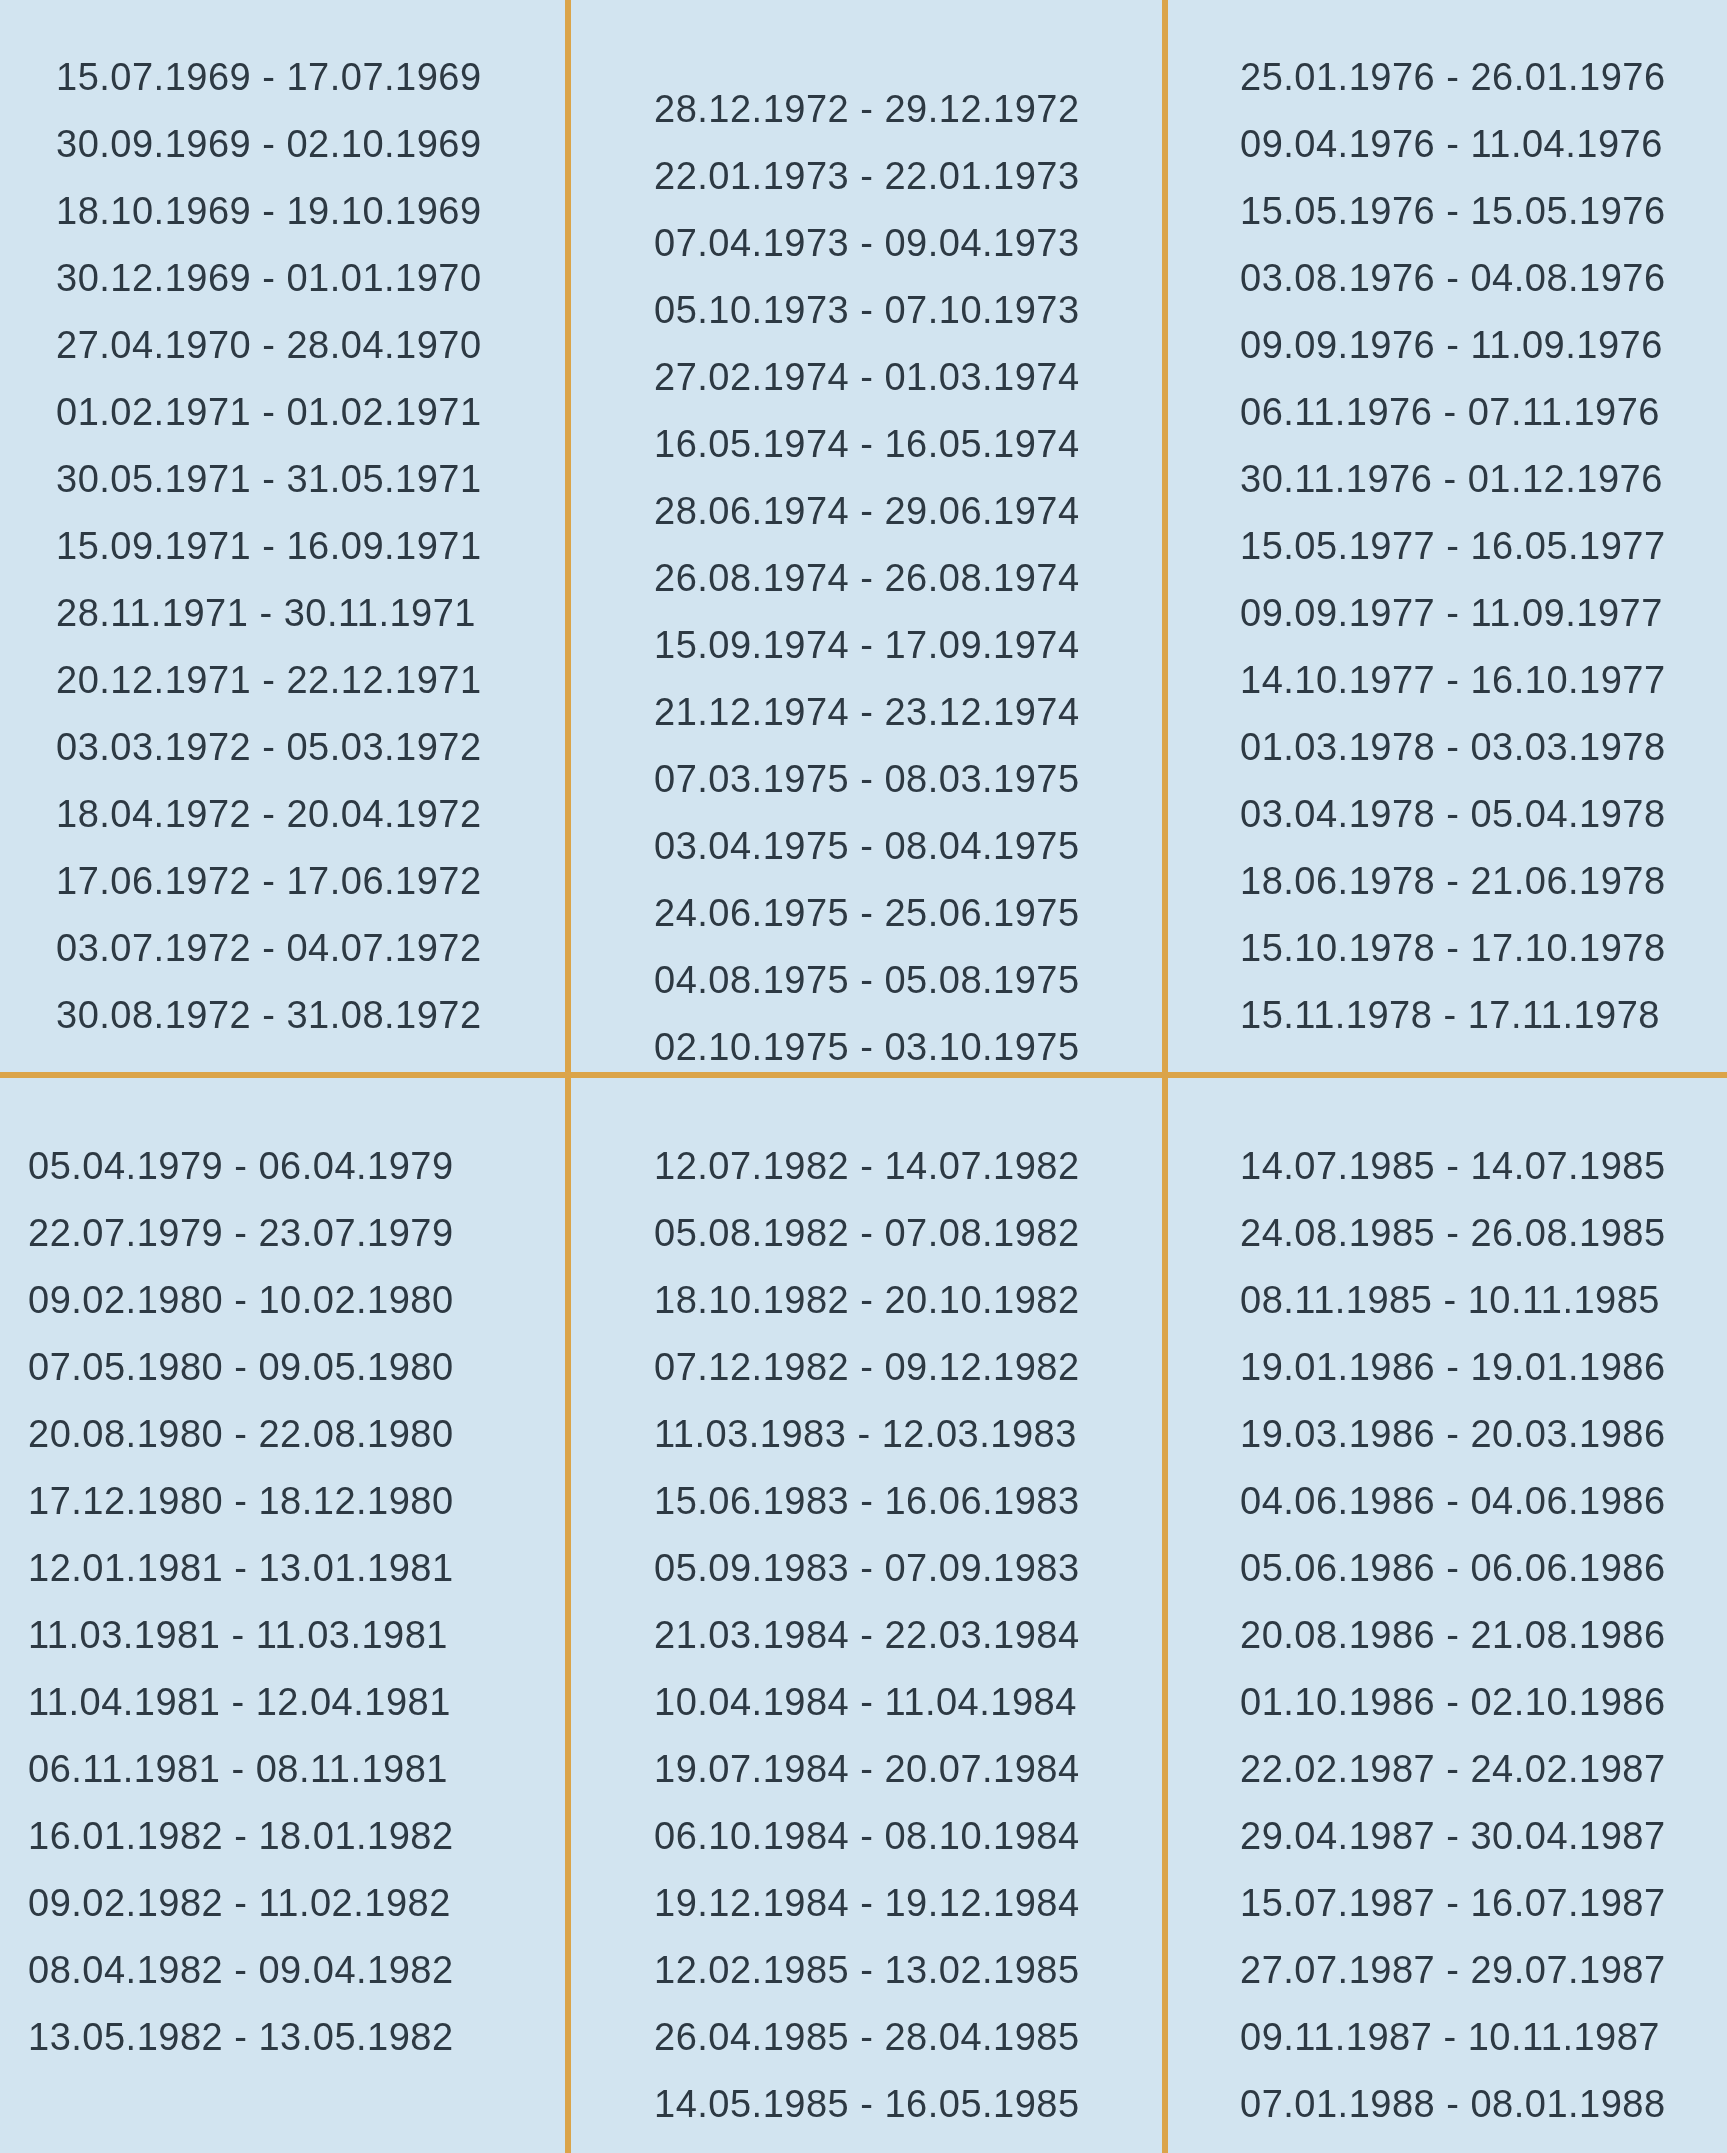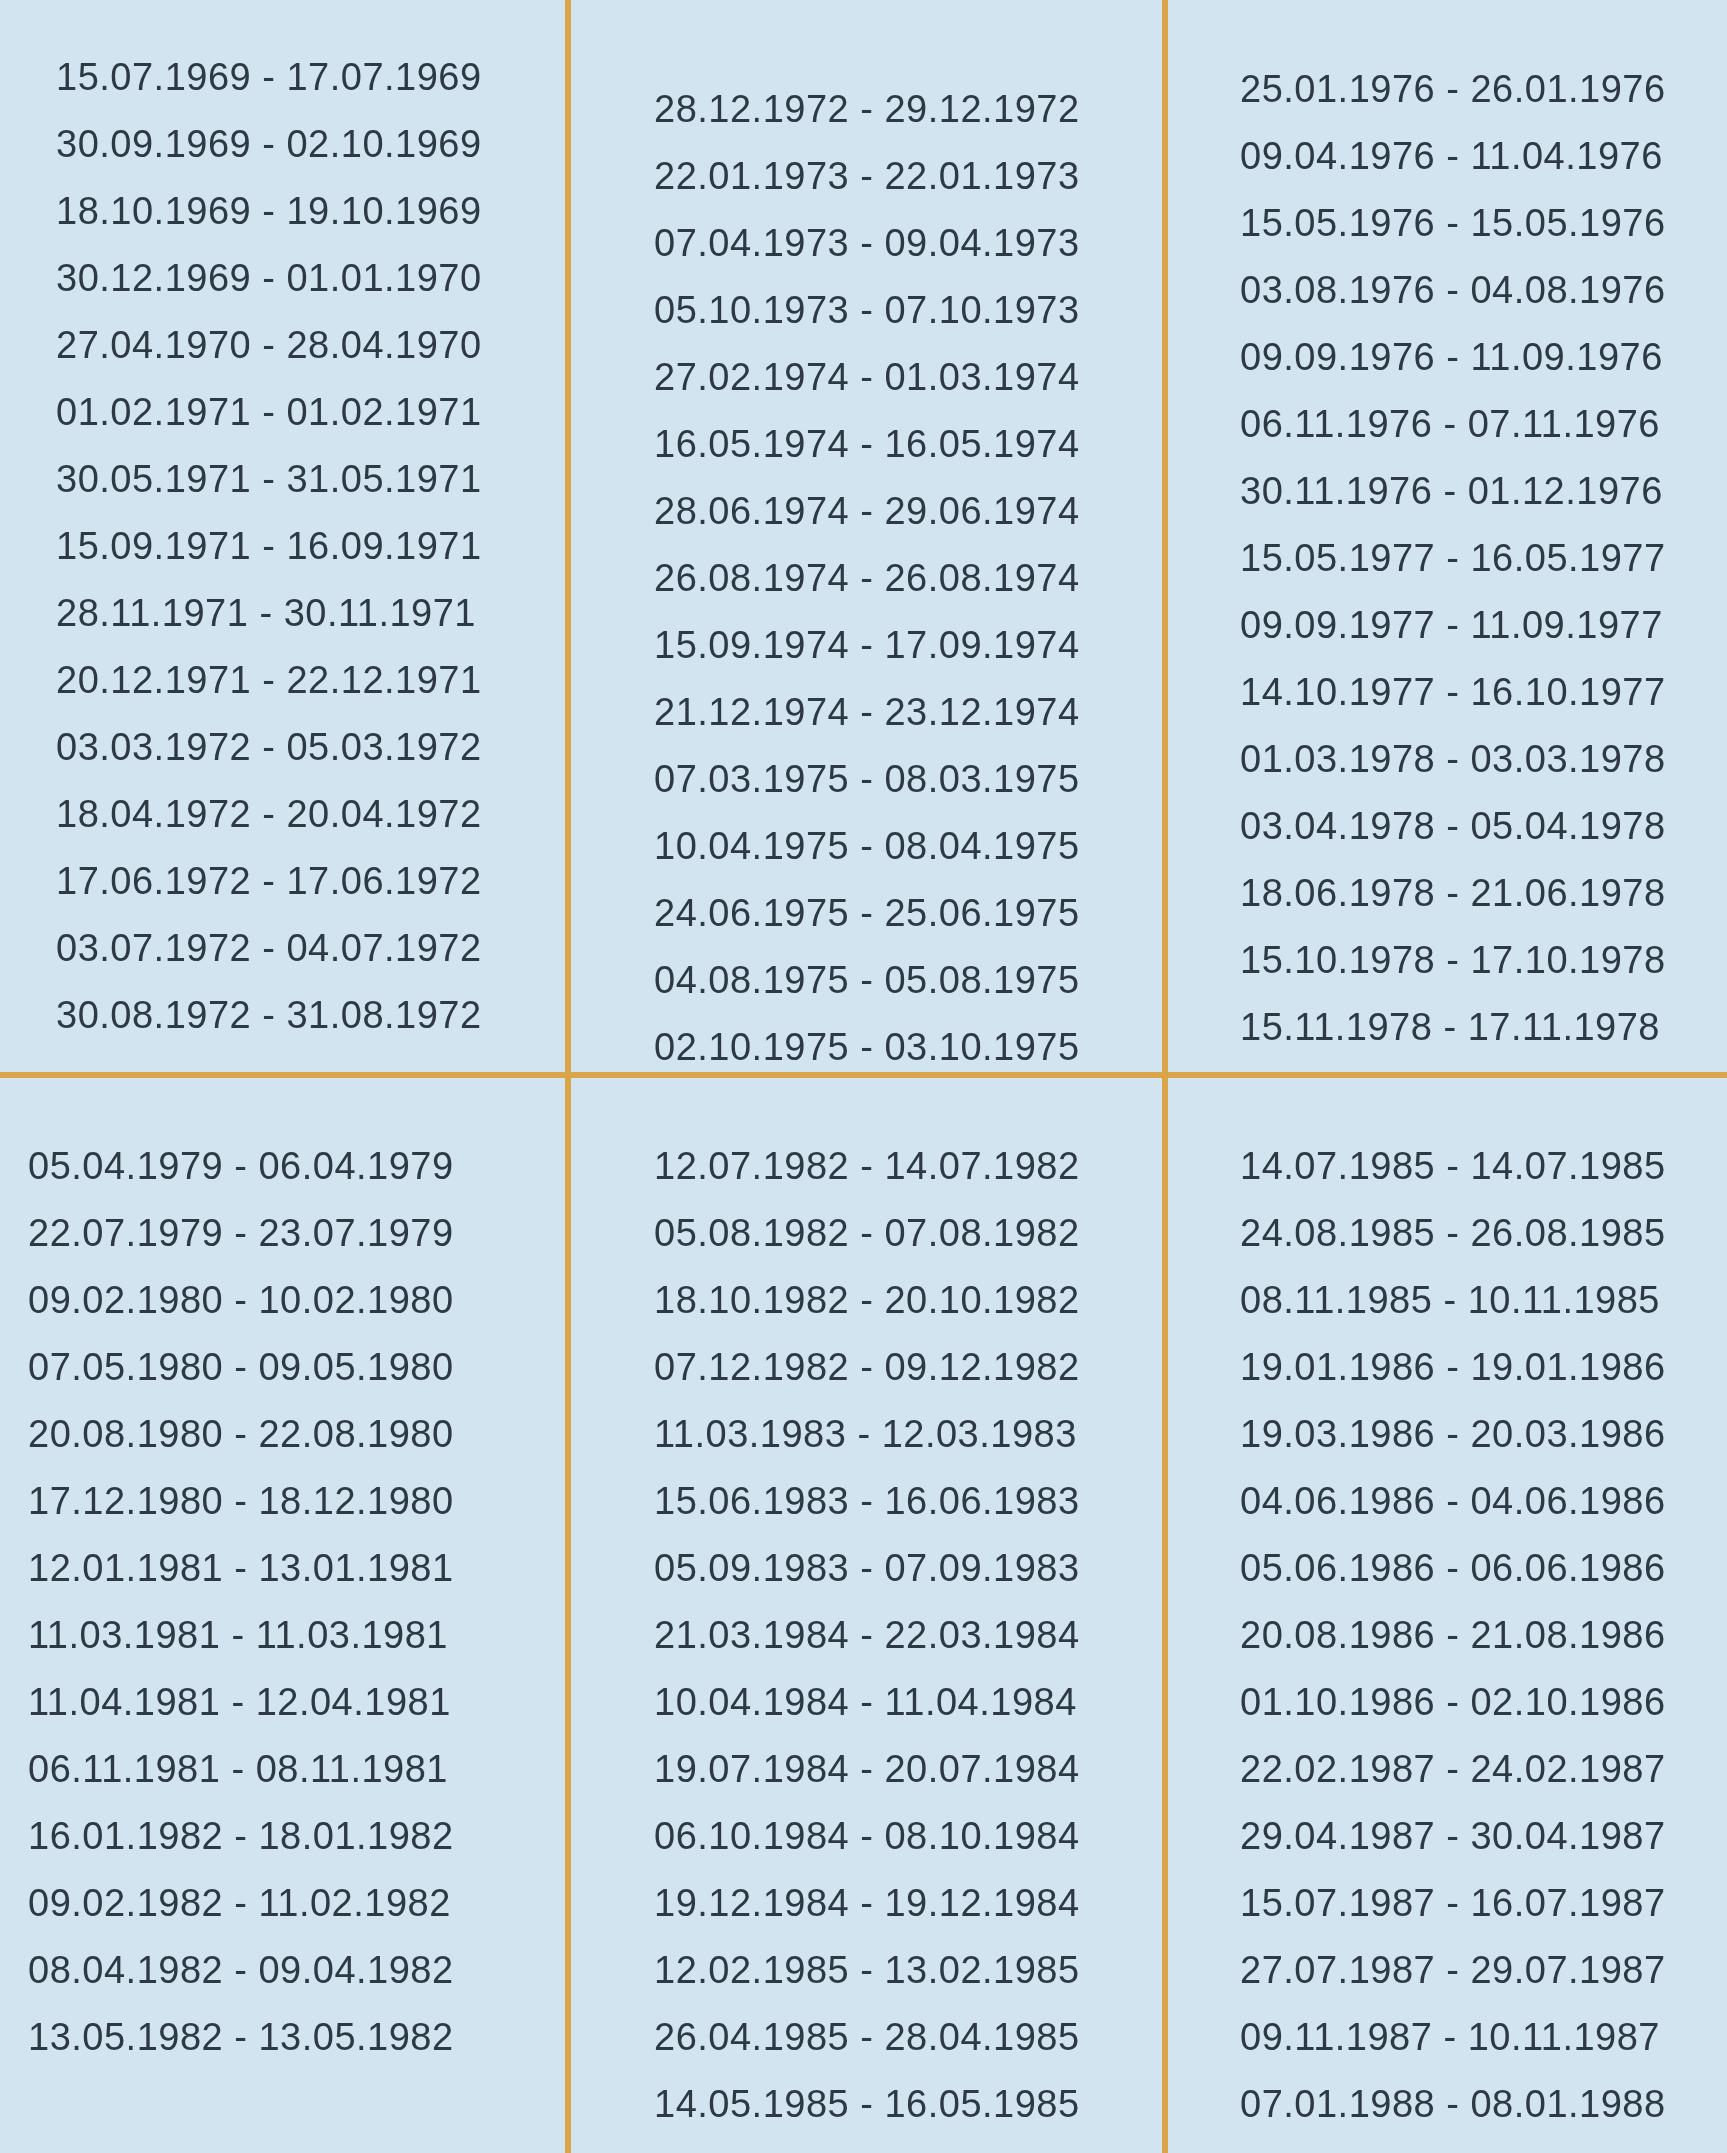--- a/index.html
+++ b/index.html
@@ -39,21 +39,21 @@
   .cell .row {
     height: 67px;
     line-height: 67px;
     font-size: 38px;
     letter-spacing: 0.5px;
     color: #2d3943;
     white-space: nowrap;
   }
   .cell.tl { left: 0;      top: 0;      width: 565px; height: 1072px; padding: 44px 0 0 56px; }
   .cell.tm { left: 570px;  top: 0;      width: 592px; height: 837px; padding: 44px 0 0 84px; margin-top: 32px; }
-  .cell.tr { left: 1167px; top: 0;      width: 560px; height: 1148px; padding: 56px 0 0 73px; }
+  .cell.tr { left: 1167px; top: 0;      width: 560px; height: 1148px; padding: 44px 0 0 73px; }
   .cell.bl { left: 0;      top: 1077px; width: 565px; height: 1076px; padding: 56px 0 0 28px; }
   .cell.bm { left: 570px;  top: 1077px; width: 592px; height: 1076px; padding: 56px 14px 0 84px; }
   .cell.br { left: 1167px; top: 1077px; width: 560px; height: 1076px; padding: 56px 0 0 73px; }
 </style>
 </head>
 <body>
 
 <div class="page">
   <div class="divider-v v1"></div>
   <div class="divider-v v2"></div>
@@ -81,21 +81,21 @@
       <div class="row">22.01.1973 - 22.01.1973</div>
       <div class="row">07.04.1973 - 09.04.1973</div>
       <div class="row">05.10.1973 - 07.10.1973</div>
       <div class="row">27.02.1974 - 01.03.1974</div>
       <div class="row">16.05.1974 - 16.05.1974</div>
       <div class="row">28.06.1974 - 29.06.1974</div>
       <div class="row">26.08.1974 - 26.08.1974</div>
       <div class="row">15.09.1974 - 17.09.1974</div>
       <div class="row">21.12.1974 - 23.12.1974</div>
       <div class="row">07.03.1975 - 08.03.1975</div>
-      <div class="row">10.04.1975 - 08.04.1975</div>
+      <div class="row">03.04.1975 - 08.04.1975</div>
       <div class="row">24.06.1975 - 25.06.1975</div>
       <div class="row">04.08.1975 - 05.08.1975</div>
       <div class="row">02.10.1975 - 03.10.1975</div>
     </div>
   <div class="cell tr">
       <div class="row">25.01.1976 - 26.01.1976</div>
       <div class="row">09.04.1976 - 11.04.1976</div>
       <div class="row">15.05.1976 - 15.05.1976</div>
       <div class="row">03.08.1976 - 04.08.1976</div>
       <div class="row">09.09.1976 - 11.09.1976</div>

